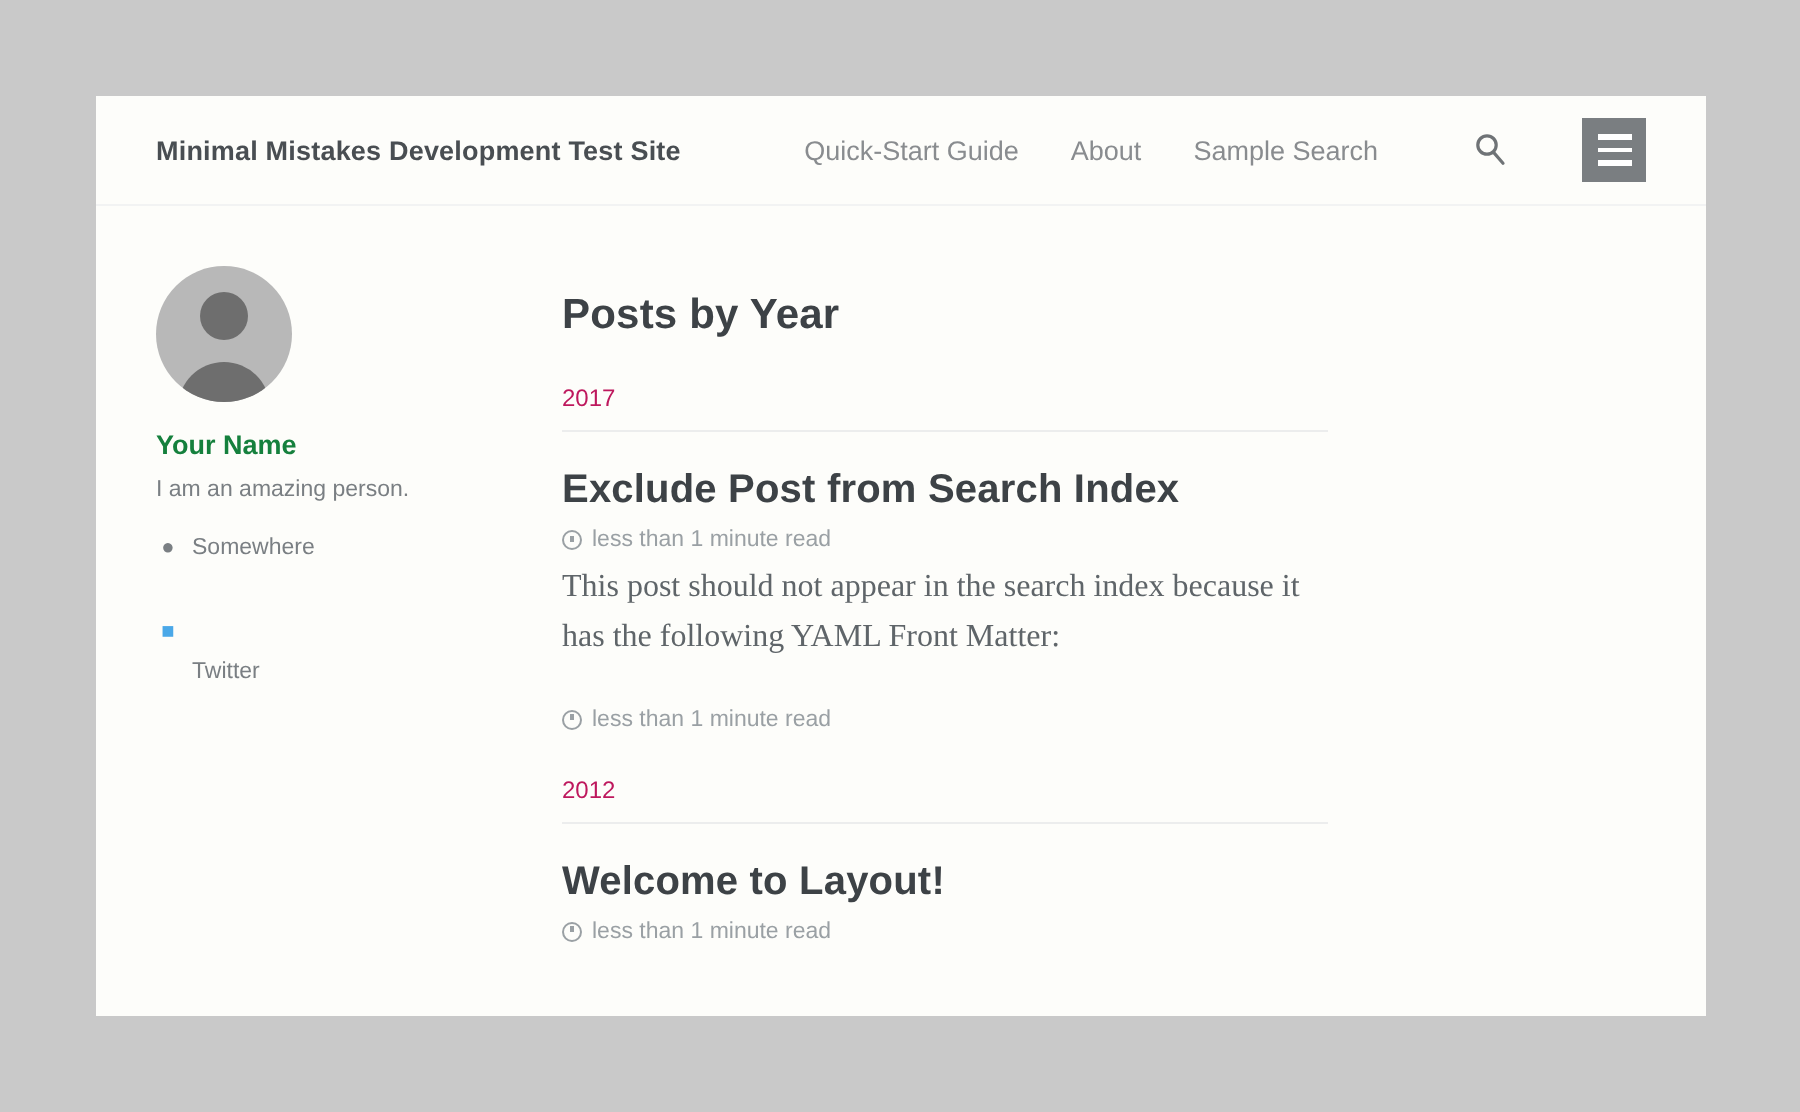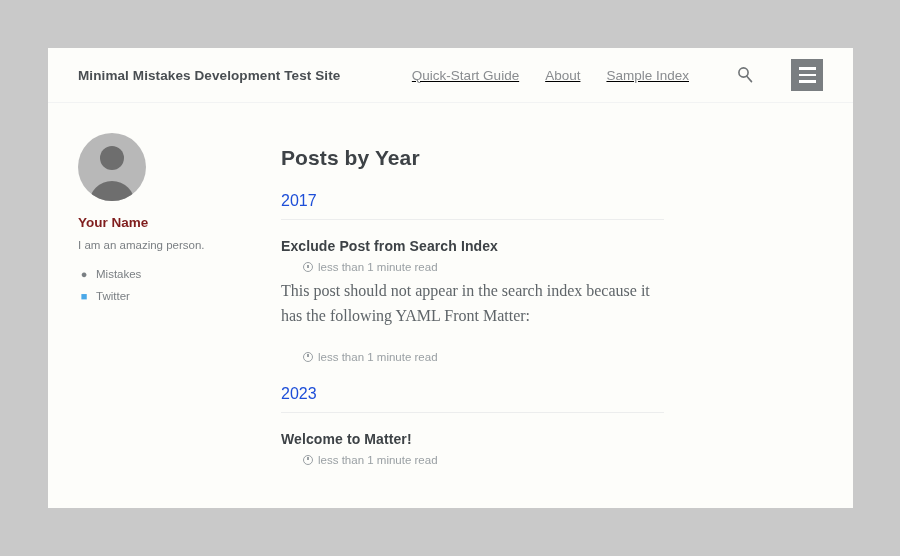--- a/index.html
+++ b/index.html
@@ -38,21 +38,20 @@
     color: #494e52;
     letter-spacing: 0.1px;
     white-space: nowrap;
     text-align: right;
   }
   .nav {
     margin-left: auto;
     display: flex;
     align-items: center;
     gap: 26px;
-    text-decoration: underline;
   }
   .nav-link {
     font-size: 13.5px;
     color: #898c8f;
     text-decoration: none;
     white-space: nowrap;
   }
   .search-toggle {
     margin-left: 18px;
     width: 24px;
@@ -115,21 +114,21 @@
     bottom: -14px;
     transform: translateX(-50%);
     width: 46px;
     height: 34px;
     border-radius: 23px 23px 0 0;
     background: #6e6e6e;
   }
   .author-name {
     font-size: 13.5px;
     font-weight: bold;
-    color: #7f1d1d;
+    color: #15803d;
     margin-bottom: 7px;
   }
   .author-bio {
     font-size: 11.5px;
     color: #7a7f83;
     margin-bottom: 15px;
     line-height: 1.4;
   }
   .author-meta {
     font-size: 11.5px;
@@ -143,63 +142,63 @@
     width: 12px;
     text-align: center;
     color: #7a7f83;
     font-size: 11px;
     line-height: 1;
   }
   .author-meta .ico.twitter { color: #4aa8e8; }
   .author-meta a {
     color: #7a7f83;
     text-decoration: none;
+    margin-top: 40px;
   }
   
   .main {
     flex: 1 1 auto;
     padding-left: 28px;
     padding-top: 0;
     min-width: 0;
   }
   .page-title {
     font-size: 21px;
     font-weight: bold;
     color: #3d4246;
     margin: 17px 0 22px 0;
     letter-spacing: 0.1px;
   }
   .year-heading {
-    font-size: 16px;
-    color: #1d4ed8;
+    font-size: 12px;
+    color: #be185d;
     font-weight: normal;
     padding-bottom: 9px;
     border-bottom: 1px solid #eceded;
     margin: 0 0 18px 0;
     width: 383px;
     max-width: 100%;
   }
   .archive-item {
     margin-bottom: 22px;
   }
   .archive-title {
-    font-size: 14px;
+    font-size: 20px;
     font-weight: bold;
     color: #3d4246;
     margin: 0 0 7px 0;
     letter-spacing: 0.1px;
   }
   .archive-meta {
     font-size: 11.5px;
     color: #9aa0a4;
     display: flex;
     align-items: center;
     gap: 5px;
     margin-bottom: 6px;
-    margin-left: 22px;
   }
   .clock-ico {
     display: inline-block;
     width: 10px;
     height: 10px;
     border: 1.3px solid #9aa0a4;
     border-radius: 50%;
     position: relative;
     box-sizing: border-box;
   }
@@ -224,21 +223,21 @@
 </head>
 <body>
 
 <div class="page">
 
   <div class="masthead">
     <div class="site-title">Minimal Mistakes Development Test Site</div>
     <div class="nav">
       <a class="nav-link" href="#">Quick-Start Guide</a>
       <a class="nav-link" href="#">About</a>
-      <a class="nav-link" href="#">Sample Index</a>
+      <a class="nav-link" href="#">Sample Search</a>
       <div class="search-toggle">
         <svg width="18" height="18" viewBox="0 0 18 18" aria-hidden="true">
           <circle cx="7.5" cy="6.5" r="4.6" fill="none" stroke="#6f7376" stroke-width="1.6"></circle>
           <line x1="10.8" y1="10.2" x2="15.5" y2="15.6" stroke="#6f7376" stroke-width="1.6" stroke-linecap="round"></line>
         </svg>
       </div>
       <div class="hamburger">
         <span></span>
           <span></span>
           <span></span>
@@ -250,21 +249,21 @@
 
     <aside class="sidebar">
       <div class="avatar">
         <div class="head"></div>
         <div class="body"></div>
       </div>
       <div class="author-name">Your Name</div>
       <div class="author-bio">I am an amazing person.</div>
       <div class="author-meta">
         <span class="ico">●﻿</span>
-        <span>Mistakes</span>
+        <span>Somewhere</span>
       </div>
       <div class="author-meta">
         <span class="ico twitter">■</span>
         <a href="#">Twitter</a>
       </div>
     </aside>
 
     <main class="main">
       <h1 class="page-title">Posts by Year</h1>
 
@@ -279,24 +278,24 @@
         <p class="archive-excerpt">This post should not appear in the search index because it has the following YAML Front Matter:</p>
       </div>
 
       <div class="archive-item">
         <div class="archive-meta">
           <span class="clock-ico"></span>
           <span>less than 1 minute read</span>
         </div>
       </div>
 
-      <h2 class="year-heading">2023</h2>
+      <h2 class="year-heading">2012</h2>
 
       <div class="archive-item">
-        <h3 class="archive-title">Welcome to Matter!</h3>
+        <h3 class="archive-title">Welcome to Layout!</h3>
         <div class="archive-meta">
           <span class="clock-ico"></span>
           <span>less than 1 minute read</span>
         </div>
 
       </div>
 
     </main>
   </div>
 </div>

